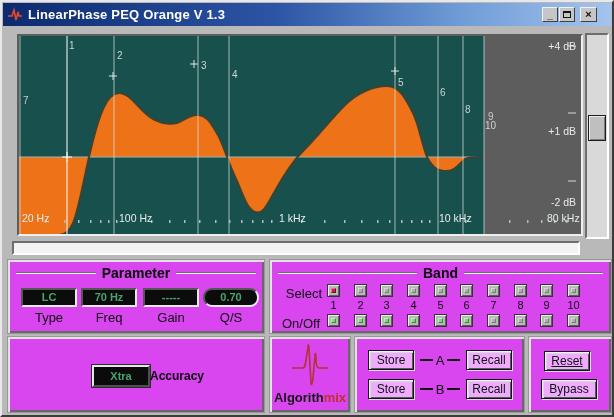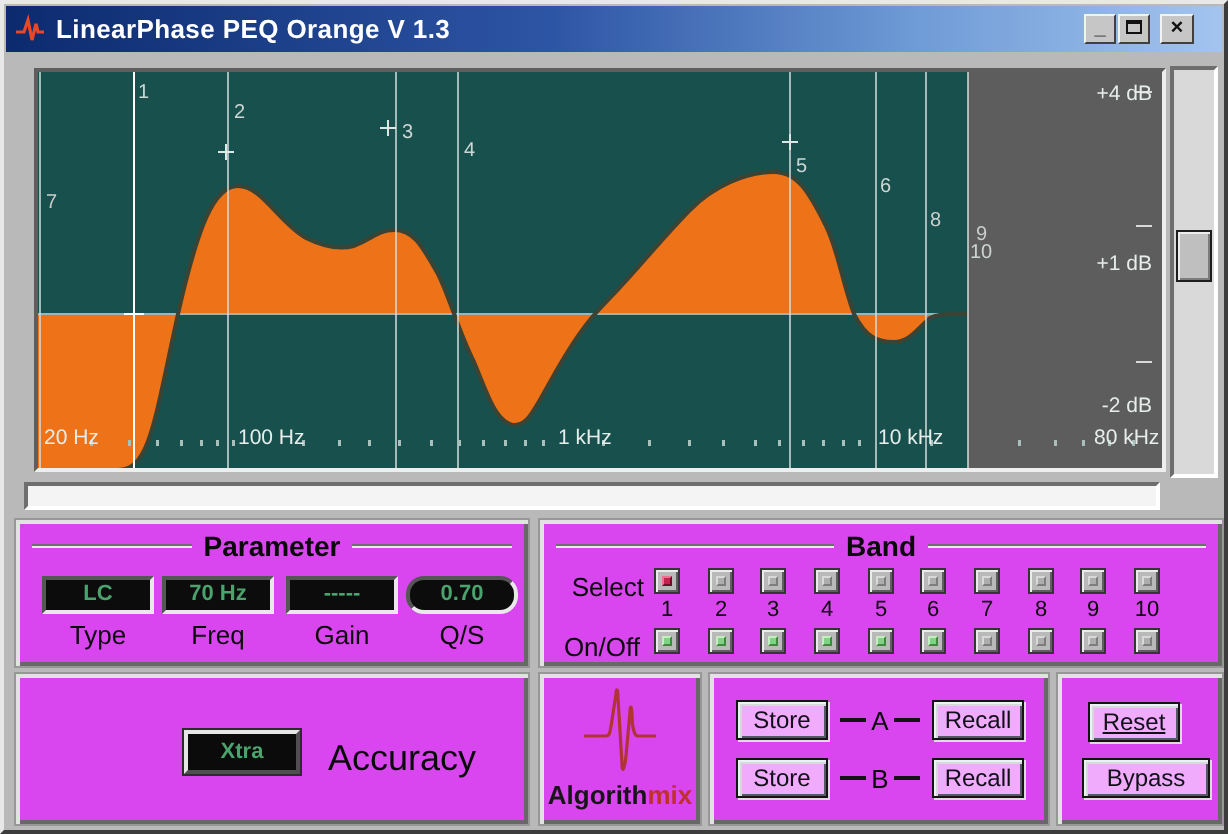--- a/index.html
+++ b/index.html
@@ -92,21 +92,21 @@
     font-family:"Liberation Sans", sans-serif;
   }
   
   #xtra-btn {
     position:absolute; left:90px; top:363px; width:58px; height:22px; background:#0b0b0b;
     border-top:2px solid #e6e6e6; border-left:2px solid #e6e6e6;
     border-right:2px solid #4f4f4f; border-bottom:2px solid #4f4f4f;
     outline:1px solid #2c2c2c; color:#4aa36d; font-size:11px; font-weight:bold;
     text-align:center; line-height:18px; cursor:pointer;
   }
-  #accuracy-label { position:absolute; left:162px; top:367px; font-size:18px; color:#0a0a0a; }
+  #accuracy-label { position:absolute; left:148px; top:367px; font-size:12px; color:#0a0a0a;font-weight:bold; }
   
   #logo-wave { position:absolute; left:287px; top:340px; }
   #logo-text { position:absolute; left:267px; top:388px; width:82px; text-align:center; font-size:13px; font-weight:bold; color:#161616; }
   #logo-text .mix { color:#c03030; }
   
   .ab-wrap { position:absolute; width:50px; display:flex; align-items:center; justify-content:center; }
   .ab-dash { width:13px; height:2px; background:#141414; margin:0 3px; }
   .ab-letter { font-size:13px; color:#0a0a0a; }
 </style>
 </head>
@@ -329,15 +329,15 @@
   <button class="push-btn" style="left:366px;top:377px;width:46px;height:20px;">Store</button>
   <div class="ab-wrap" style="left:413px;top:380px;height:14px;">
     <div class="ab-dash"></div>
     <span class="ab-letter">B</span>
     <div class="ab-dash"></div>
   </div>
   <button class="push-btn" style="left:464px;top:377px;width:46px;height:20px;">Recall</button>
 
   <div class="panel" id="panel-actions"></div>
   <button class="push-btn" style="left:542px;top:349px;width:46px;height:20px;text-decoration:underline;">Reset</button>
-  <button class="push-btn" style="left:539px;top:377px;width:64px;height:20px;">Bypass</button>
+  <button class="push-btn" style="left:539px;top:377px;width:56px;height:20px;">Bypass</button>
 
 </div>
 
 </body></html>

